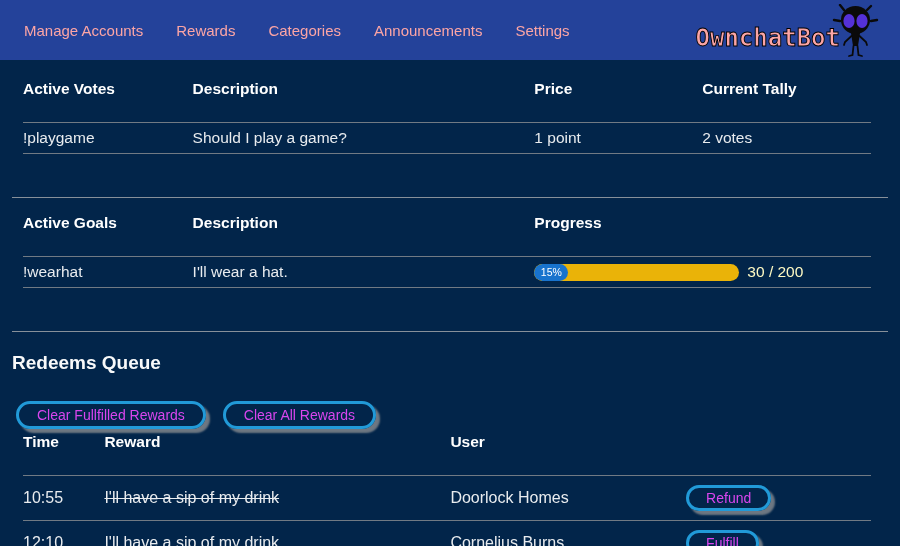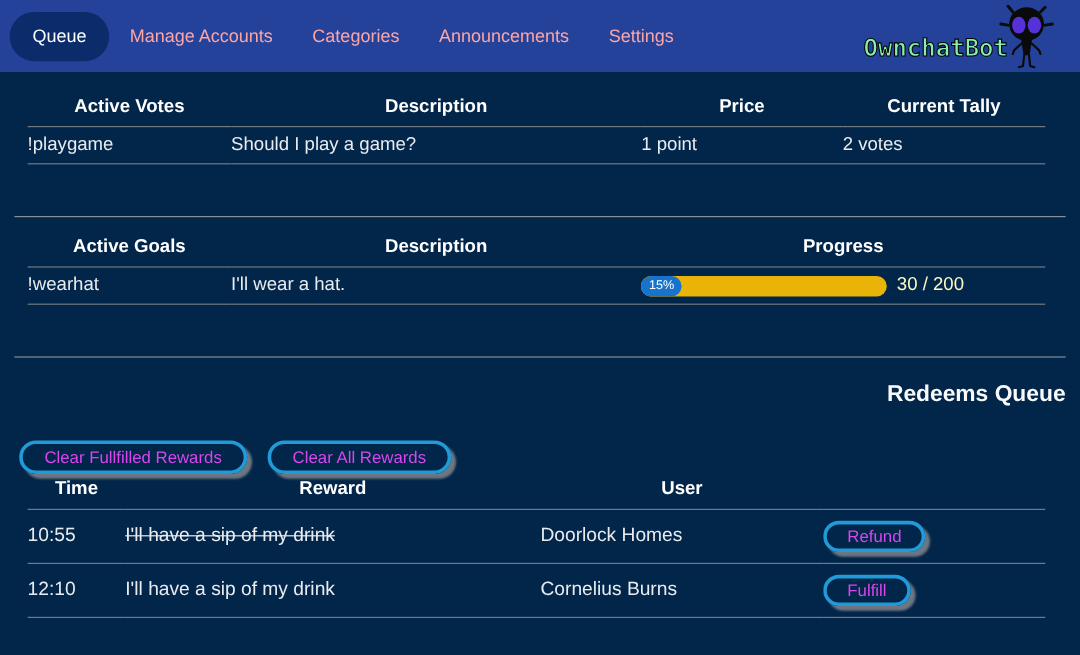--- a/index.html
+++ b/index.html
@@ -24,33 +24,33 @@
   }
   .nav-link.active {
     background:#0b2b6b; color:#ffffff; padding:12px 19px;
   }
   .logo {
     position:absolute; right:21px; top:4px; height:54px;
     display:flex; align-items:flex-end;
   }
   .logo-text {
     font-family:"DejaVu Sans Mono", monospace;
-    font-weight:bold; font-size:20px; line-height:1;
-    color:#86efac; letter-spacing:0px; margin-bottom:8px;
+    font-weight:bold; font-size:24px; line-height:1;
+    color:#fca5a5; letter-spacing:0px; margin-bottom:8px;
     -webkit-text-stroke:0.9px #000;
   }
   .logo svg { display:block; margin-left:-9px; }
 
   
   .content { padding:16px 12px 0 12px; }
 
   table { border-collapse:collapse; width:848px; margin-left:11px; table-layout:fixed; }
   th {
-    text-align:center; font-size:15.5px; font-weight:bold; color:#ffffff;
-    padding:4px 0 7px 0; border-bottom:1px solid #717a84;
+    text-align:left; font-size:15.5px; font-weight:bold; color:#ffffff;
+    padding:4px 0 24px 0; border-bottom:1px solid #717a84;
   }
   td {
     font-size:15.5px; color:#e9ecef;
     padding:6px 0; border-bottom:1px solid #717a84;
     vertical-align:middle; overflow:hidden; white-space:nowrap;
   }
   hr.section-divider {
     border:0; border-top:1px solid #87909a;
     margin:43px 0 0 0;
   }
@@ -64,43 +64,43 @@
   }
   .progress-fill {
     height:17px; background:#1873cd; border-radius:9px; min-width:34px;
     display:flex; align-items:center; justify-content:center;
     font-size:10.5px; color:#fff;
   }
   .progress-text { margin-left:8px; font-size:15.5px; color:#fef9c3; }
 
   
   .redeems-title {
-    margin:20px 0 0 0; font-size:19px; font-weight:bold; color:#f8f9fa;text-align:right;
+    margin:20px 0 0 0; font-size:19px; font-weight:bold; color:#f8f9fa;
   }
   .btn-row { margin:27px 0 0 4px; display:flex; gap:17px; }
   .pill-btn {
     background:transparent; color:#d946ef; font-size:14px;
     font-family:"Liberation Sans", sans-serif;
     border:3px solid #219ad8; border-radius:20px;
     padding:3px 18px; cursor:pointer; white-space:nowrap;
     box-shadow:4px 4px 2px rgba(128,134,140,0.85);
     text-align:center;
   }
   .redeems-table { }
   .redeems-table td { padding:13px 0; font-size:16px; }
   .redeems-table td.action-cell { padding:7px 0; }
   .redeems-table .pill-btn { padding:2px 17px; }
   .struck { text-decoration:line-through; }
 </style>
 </head>
 <body>
 
 <nav class="navbar">
-  <a class="nav-link active">Queue</a>
   <a class="nav-link">Manage Accounts</a>
+  <a class="nav-link">Rewards</a>
   <a class="nav-link">Categories</a>
   <a class="nav-link">Announcements</a>
   <a class="nav-link">Settings</a>
 
   <div class="logo">
     <span class="logo-text">OwnchatBot</span>
     <span>
       <svg width="48" height="54" viewBox="0 0 48 54">
         <g stroke="#0a0a0a" stroke-width="2.4" stroke-linecap="round">
           <line x1="13" y1="6" x2="9" y2="1"></line>

